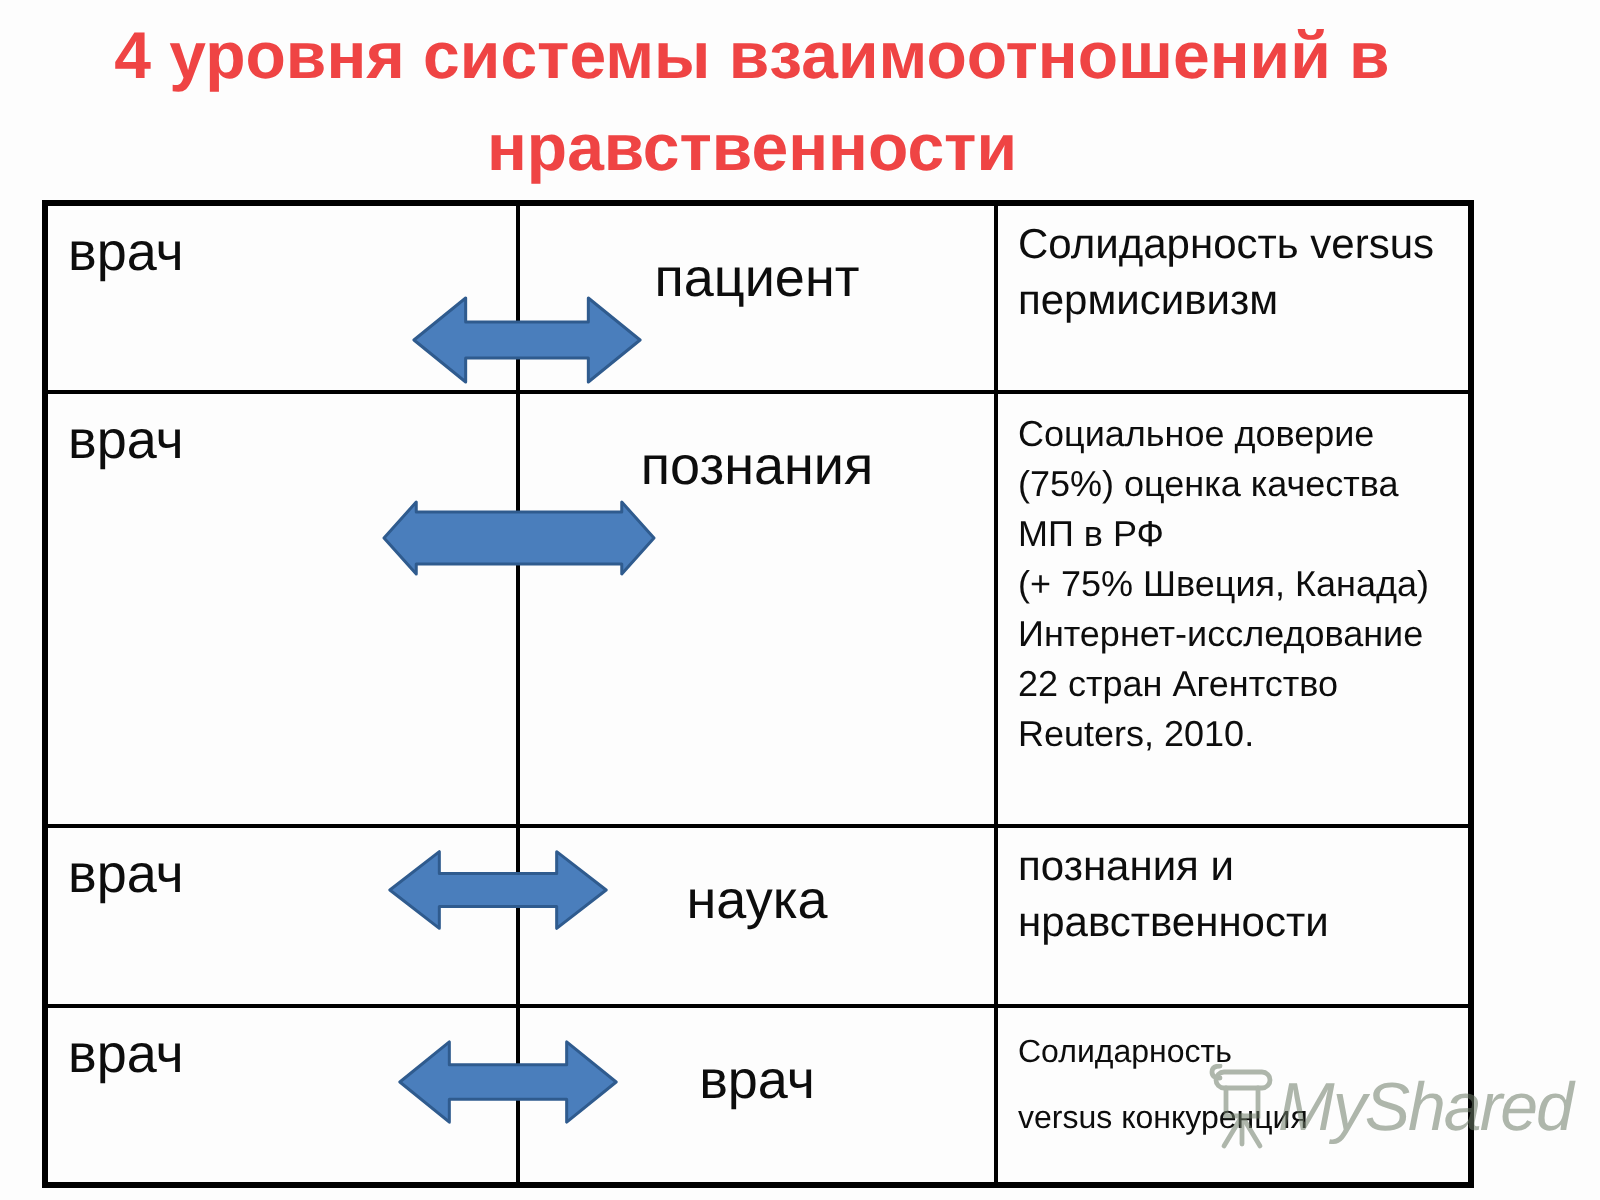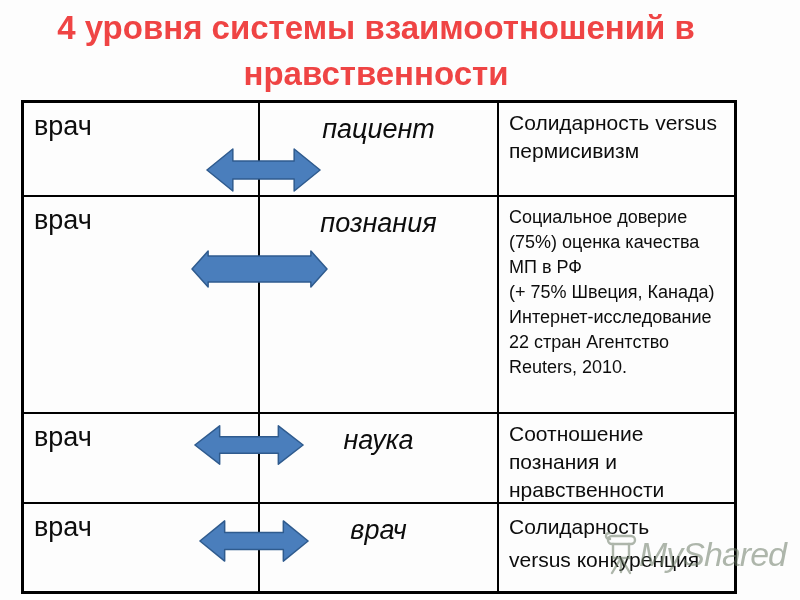--- a/index.html
+++ b/index.html
@@ -17,25 +17,25 @@
     box-sizing:border-box; border:3px solid #000;
     display:grid;
     grid-template-columns:236px 239px 1fr;
     grid-template-rows:94px 217px 90px 1fr;
   }
   .cell { box-sizing:border-box; position:relative;
           border-right:2px solid #000; border-bottom:2px solid #000; }
   .last-col { border-right:none; }
   .last-row { border-bottom:none; }
   .c1 { padding:8px 0 0 10px; font-size:27px; }
-  .c2 { padding-top:11px; font-size:27px; text-align:center;font-style:italic; }
+  .c2 { padding-top:21px; font-size:27px; text-align:center; }
   .c3 { padding:6px 8px 0 10px; }
   .fs-big  { font-size:21px; line-height:28px; }
   .fs-med  { font-size:18px; line-height:25px; padding-top:8px; }
-  .fs-wide { font-size:21px; line-height:33px; }
+  .fs-wide { font-size:16px; line-height:33px; }
   .arrow { position:absolute; z-index:3; }
   .arrow svg { display:block; width:100%; height:100%; }
   .arrow polygon { fill:var(--arrow-fill,#4a7ebc); stroke:var(--arrow-stroke,#2f5b8e);
                    stroke-width:1.5; stroke-linejoin:round; vector-effect:non-scaling-stroke; }
   .a1 { left:182px; top:44px;  width:115px; height:46px; }
   .a2 { left:167px; top:146px; width:137px; height:40px; }
   .a3 { left:170px; top:321px; width:110px; height:42px; }
   .a4 { left:175px; top:416px; width:110px; height:44px; }
   .watermark {
     position:absolute; left:604px; top:532px; z-index:5;
@@ -86,21 +86,20 @@
       <div>Reuters, 2010.</div>
     </div>
 
     <div class="cell c1">
       <span>врач</span>
     </div>
     <div class="cell c2">
       <span>наука</span>
     </div>
     <div class="cell c3 fs-big last-col">
-      <div>Соотношение</div>
       <div>познания и</div>
       <div>нравственности</div>
     </div>
 
     <div class="cell c1 last-row">
       <span>врач</span>
     </div>
     <div class="cell c2 last-row">
       <span>врач</span>
     </div>

